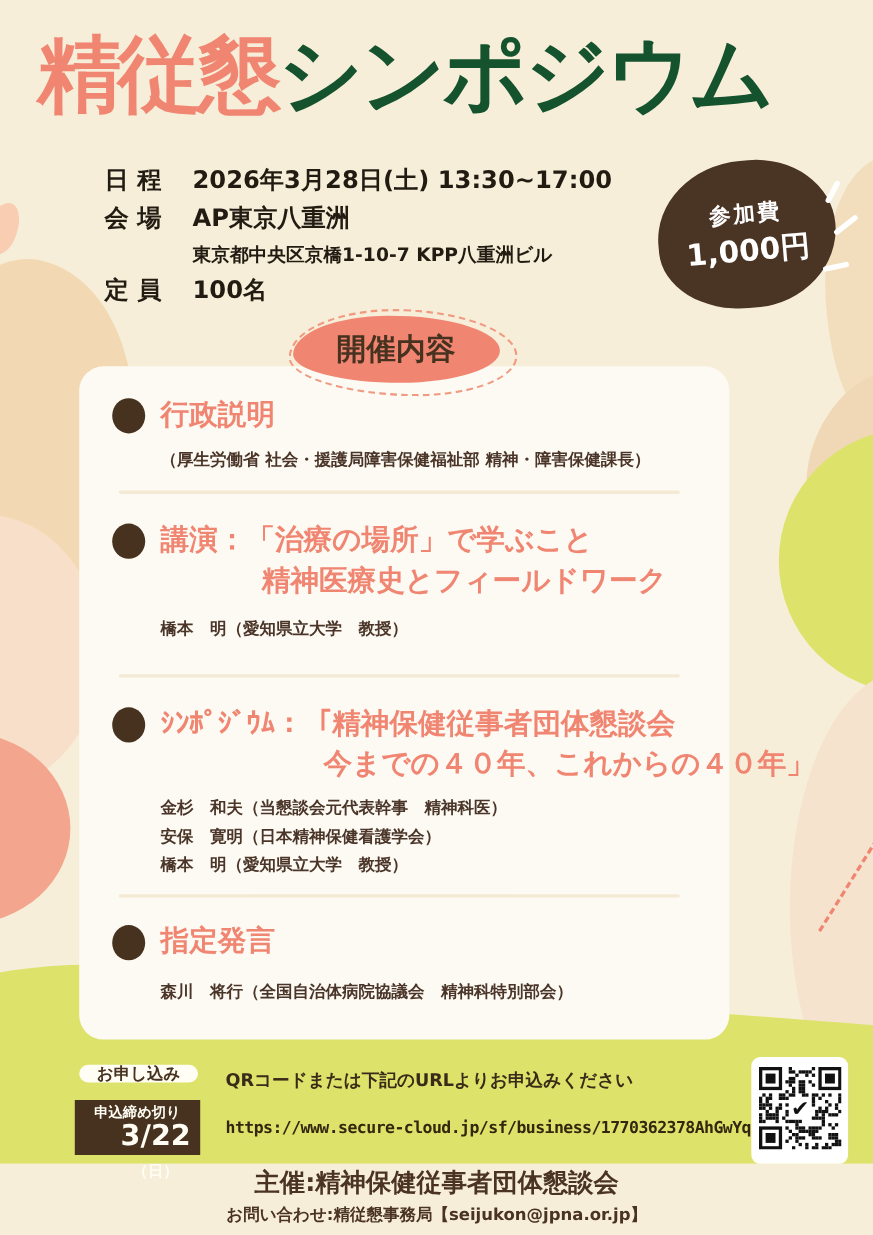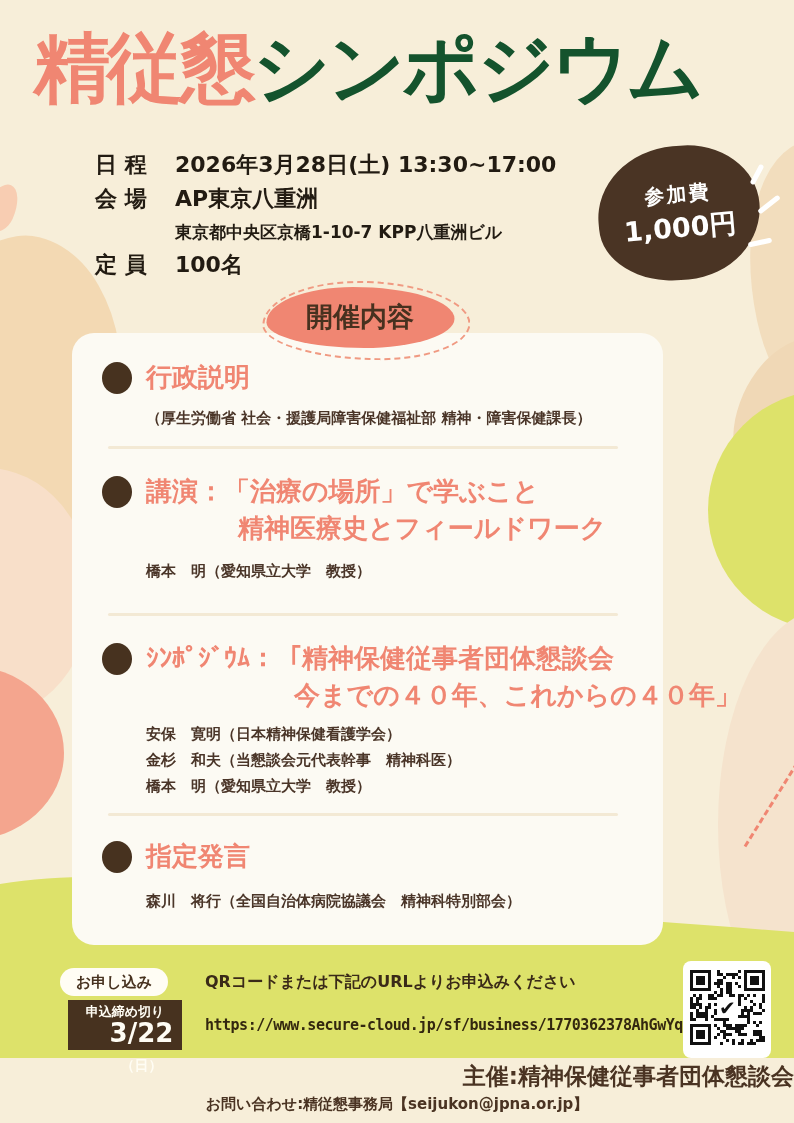--- a/index.html
+++ b/index.html
@@ -71,42 +71,42 @@
   .speakers { margin:12px 0 0 44px; color:#4a3528; font-size:15px; font-weight:700;
               line-height:23px; }
   .speakers.wide { line-height:26px; }
   .divider { height:3px; background:#f3e9d4; border-radius:2px; margin-left:6px; margin-right:8px; }
   .d1 { margin-top:16px; margin-bottom:24px; }
   .d2 { margin-top:30px; margin-bottom:24px; }
   .d3 { margin-top:14px; margin-bottom:22px; }
   .mt14 { margin-top:14px; } .mt16 { margin-top:16px; } .mt8 { margin-top:8px; }
 
   
-  .apply-pill { position:absolute; left:60px; top:968px; width:108px; height:28px; z-index:3;
+  .apply-pill { position:absolute; left:72px; top:968px; width:108px; height:16px; z-index:3;
                 background:#fffdf4; border-radius:15px; color:#47321f; font-size:15px;
                 font-weight:800; display:flex; align-items:center; justify-content:center; }
   .deadline-box { position:absolute; left:68px; top:1000px; width:114px; height:50px; z-index:3;
                   background:#47321f; color:#fffdf4; text-align:center; padding-top:4px; }
   .deadline-label { font-size:13px; font-weight:800; line-height:15px; }
   .deadline-date-row { font-weight:800; line-height:28px;padding-left:33px; }
   .deadline-date { font-size:26px; }
   .deadline-day { font-size:14px; }
   .apply-instruction { position:absolute; left:205px; top:972px; z-index:3; color:#3a2a18;
                        font-size:16px; font-weight:800; }
   .apply-url { position:absolute; left:205px; top:1016px; z-index:3; color:#33270f;
                font-size:15px; font-weight:800; font-family:"DejaVu Sans Mono","Liberation Mono",monospace;
                letter-spacing:-0.5px; text-decoration:none; }
   .qr-box { position:absolute; left:683px; top:961px; width:88px; height:97px; z-index:3;
             background:#ffffff; border-radius:8px; display:flex; align-items:center;
             justify-content:center; }
 
   
   .footer { position:absolute; left:0; top:1060px; width:794px; z-index:2; text-align:center;
             color:#4a3322; }
-  .footer-organizer { font-size:23px; font-weight:800; line-height:32px;text-align:right; }
+  .footer-organizer { font-size:23px; font-weight:800; line-height:32px; }
   .footer-contact { font-size:15px; font-weight:800; line-height:24px; }
 </style>
 </head>
 <body>
 
 <div class="page">
 
   <div class="shape left-pink-sliver"></div>
   <div class="shape left-tan-blob"></div>
   <div class="shape left-peach-blob"></div>
@@ -185,22 +185,22 @@
 
     <div class="section">
       <div class="sec-head">
         <span class="bullet"></span>
         <div class="sec-titles">
           <div>ｼﾝﾎﾟｼﾞｳﾑ：「精神保健従事者団体懇談会</div>
           <div style="padding-left:148px;">今までの４０年、これからの４０年」</div>
         </div>
       </div>
       <div class="speakers wide mt8">
+        <div>金杉　和夫（当懇談会元代表幹事　精神科医）</div>
         <div>安保　寛明（日本精神保健看護学会）</div>
-        <div>金杉　和夫（当懇談会元代表幹事　精神科医）</div>
         <div>橋本　明（愛知県立大学　教授）</div>
       </div>
     </div>
     <div class="divider d3"></div>
 
     <div class="section">
       <div class="sec-head">
         <span class="bullet"></span>
         <div class="sec-titles">
           <div>指定発言</div>

